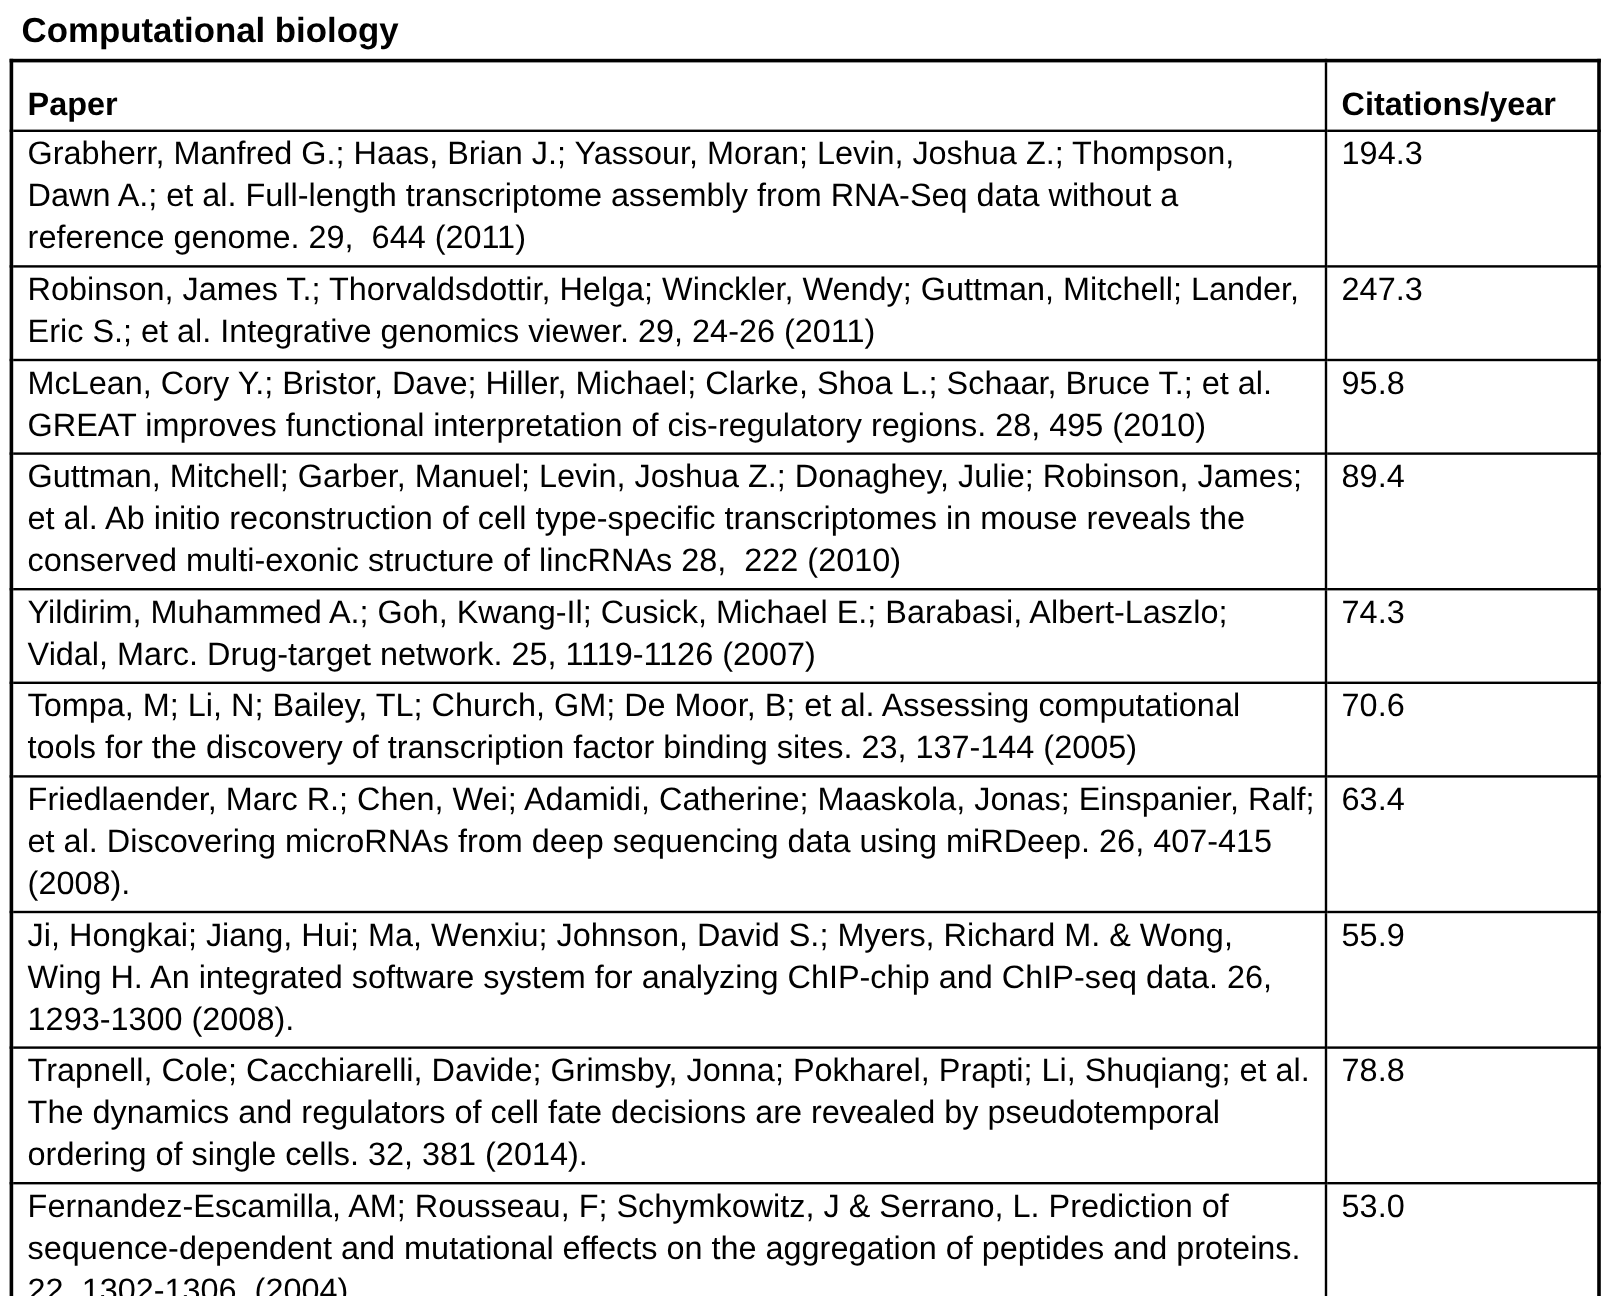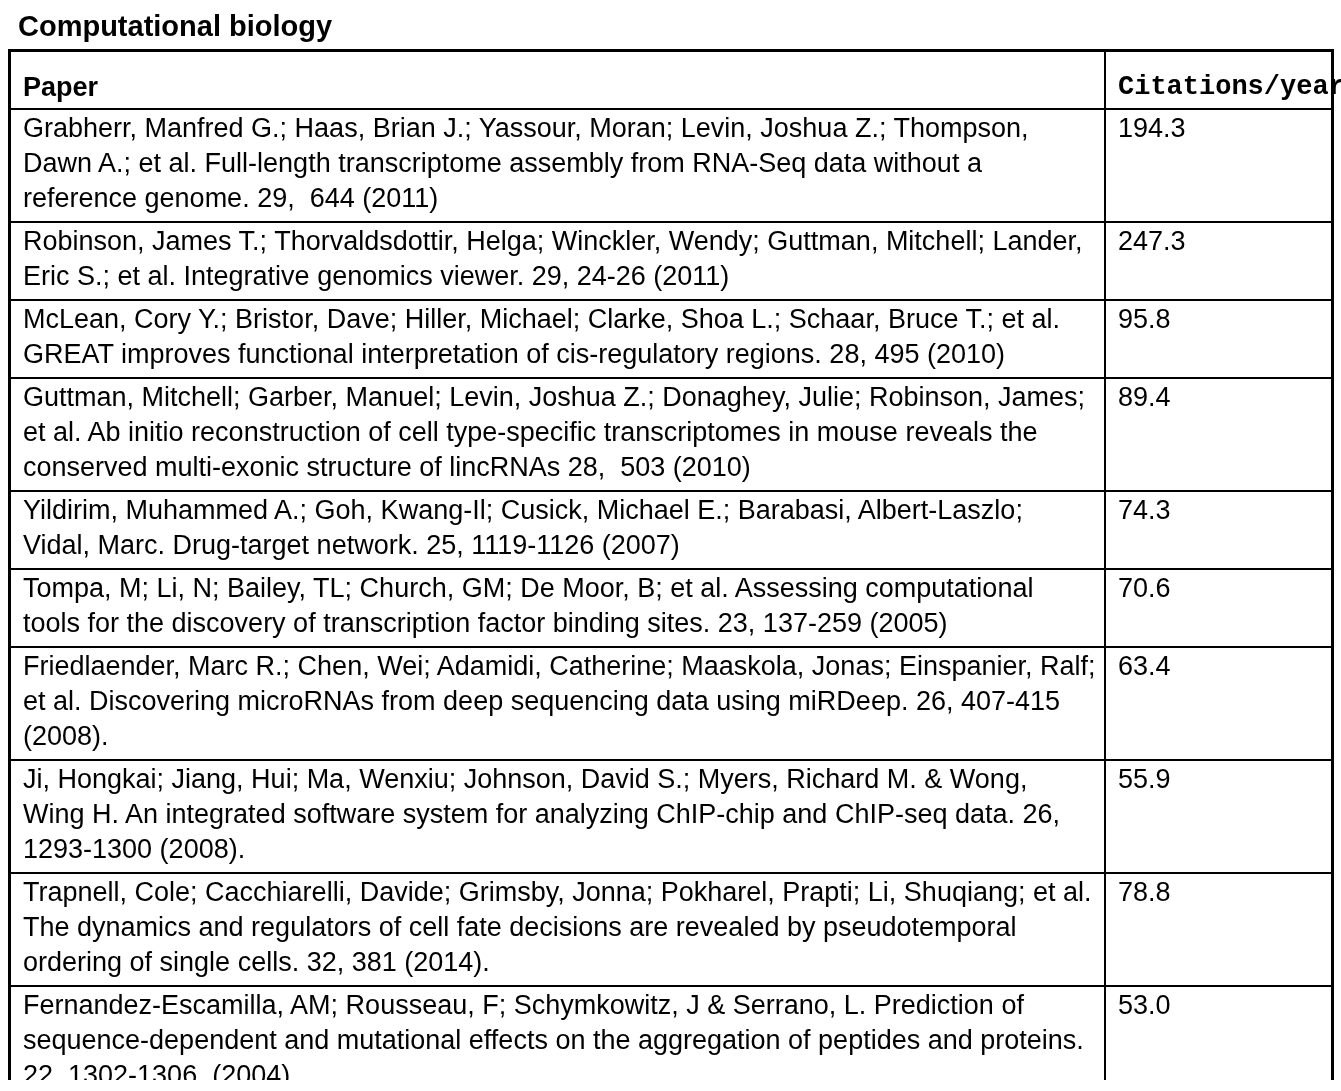--- a/index.html
+++ b/index.html
@@ -41,21 +41,20 @@
     padding: 1px 8px 5px 12px;
     font-weight: normal;
   }
   .papers-table th {
     font-weight: bold;
     padding-top: 18px;
     padding-bottom: 3px;
   }
   .col-citations {
     width: 205px;
-    font-family: Liberation Mono, monospace;
   }
   th.col-citations {
     white-space: nowrap;
   }
   .cell-paper {
     white-space: pre-wrap;
   }
 </style>
 </head>
 <body>
@@ -77,29 +76,29 @@
   </tr>
         <tr>
     <td class="cell-paper">Robinson, James T.; Thorvaldsdottir, Helga; Winckler, Wendy; Guttman, Mitchell; Lander, Eric S.; et al. Integrative genomics viewer. 29, 24-26 (2011)</td>
     <td class="cell-citations">247.3</td>
   </tr>
         <tr>
     <td class="cell-paper">McLean, Cory Y.; Bristor, Dave; Hiller, Michael; Clarke, Shoa L.; Schaar, Bruce T.; et al. GREAT improves functional interpretation of cis-regulatory regions. 28, 495 (2010)</td>
     <td class="cell-citations">95.8</td>
   </tr>
         <tr>
-    <td class="cell-paper">Guttman, Mitchell; Garber, Manuel; Levin, Joshua Z.; Donaghey, Julie; Robinson, James; et al. Ab initio reconstruction of cell type-specific transcriptomes in mouse reveals the conserved multi-exonic structure of lincRNAs 28,  503 (2010)</td>
+    <td class="cell-paper">Guttman, Mitchell; Garber, Manuel; Levin, Joshua Z.; Donaghey, Julie; Robinson, James; et al. Ab initio reconstruction of cell type-specific transcriptomes in mouse reveals the conserved multi-exonic structure of lincRNAs 28,  222 (2010)</td>
     <td class="cell-citations">89.4</td>
   </tr>
         <tr>
     <td class="cell-paper">Yildirim, Muhammed A.; Goh, Kwang-Il; Cusick, Michael E.; Barabasi, Albert-Laszlo; Vidal, Marc. Drug-target network. 25, 1119-1126 (2007)</td>
     <td class="cell-citations">74.3</td>
   </tr>
         <tr>
-    <td class="cell-paper">Tompa, M; Li, N; Bailey, TL; Church, GM; De Moor, B; et al. Assessing computational tools for the discovery of transcription factor binding sites. 23, 137-259 (2005)</td>
+    <td class="cell-paper">Tompa, M; Li, N; Bailey, TL; Church, GM; De Moor, B; et al. Assessing computational tools for the discovery of transcription factor binding sites. 23, 137-144 (2005)</td>
     <td class="cell-citations">70.6</td>
   </tr>
         <tr>
     <td class="cell-paper">Friedlaender, Marc R.; Chen, Wei; Adamidi, Catherine; Maaskola, Jonas; Einspanier, Ralf; et al. Discovering microRNAs from deep sequencing data using miRDeep. 26, 407-415 (2008).</td>
     <td class="cell-citations">63.4</td>
   </tr>
         <tr>
     <td class="cell-paper">Ji, Hongkai; Jiang, Hui; Ma, Wenxiu; Johnson, David S.; Myers, Richard M. &amp; Wong, Wing H. An integrated software system for analyzing ChIP-chip and ChIP-seq data. 26, 1293-1300 (2008).</td>
     <td class="cell-citations">55.9</td>
   </tr>

